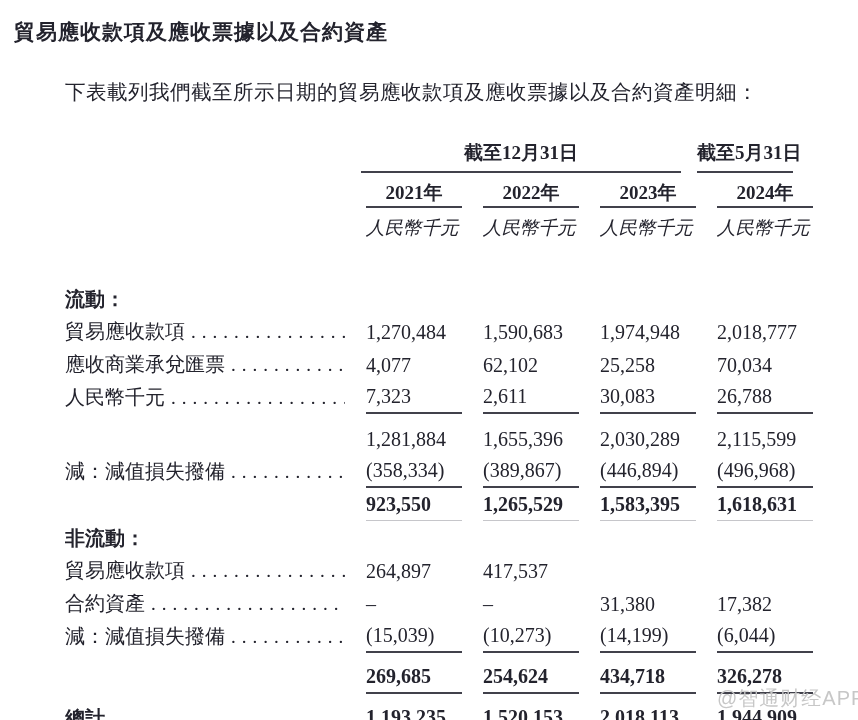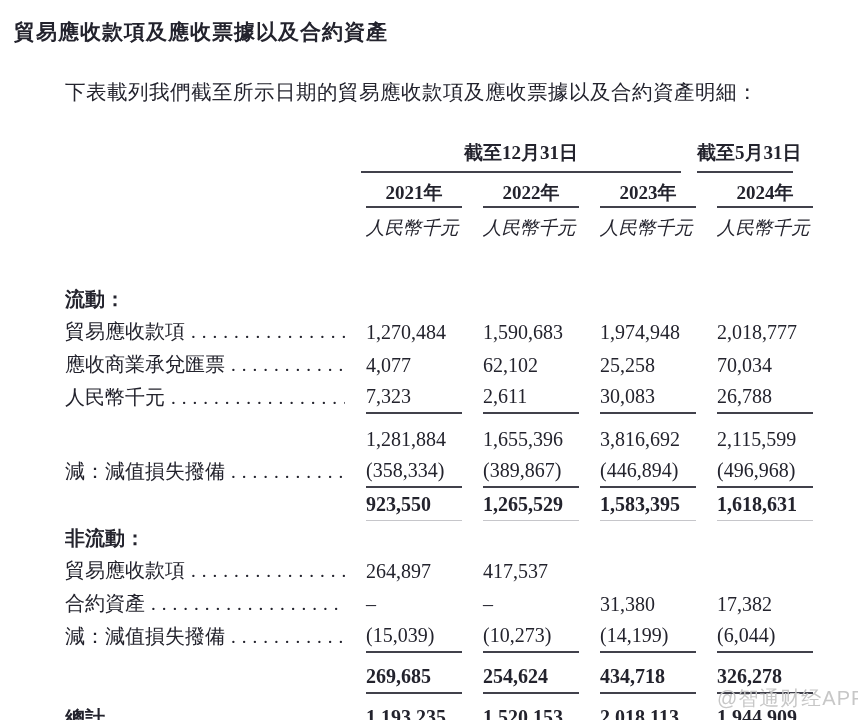--- a/index.html
+++ b/index.html
@@ -162,21 +162,21 @@
         <div class="cell num u">2,611</div>
         <div class="cell num u">30,083</div>
         <div class="cell num u">26,788</div>
       </div>
       <div class="grid t-row item sp">
         <div class="cell label">
           <span class="txt"></span>
         </div>
         <div class="cell num">1,281,884</div>
         <div class="cell num">1,655,396</div>
-        <div class="cell num">3,816,692</div>
+        <div class="cell num">2,030,289</div>
         <div class="cell num">2,115,599</div>
       </div>
       <div class="grid t-row item">
         <div class="cell label">
           <span class="txt">減：減值損失撥備</span>
           <span class="dots"></span>
         </div>
         <div class="cell num u">(358,334)</div>
         <div class="cell num u">(389,867)</div>
         <div class="cell num u">(446,894)</div>

